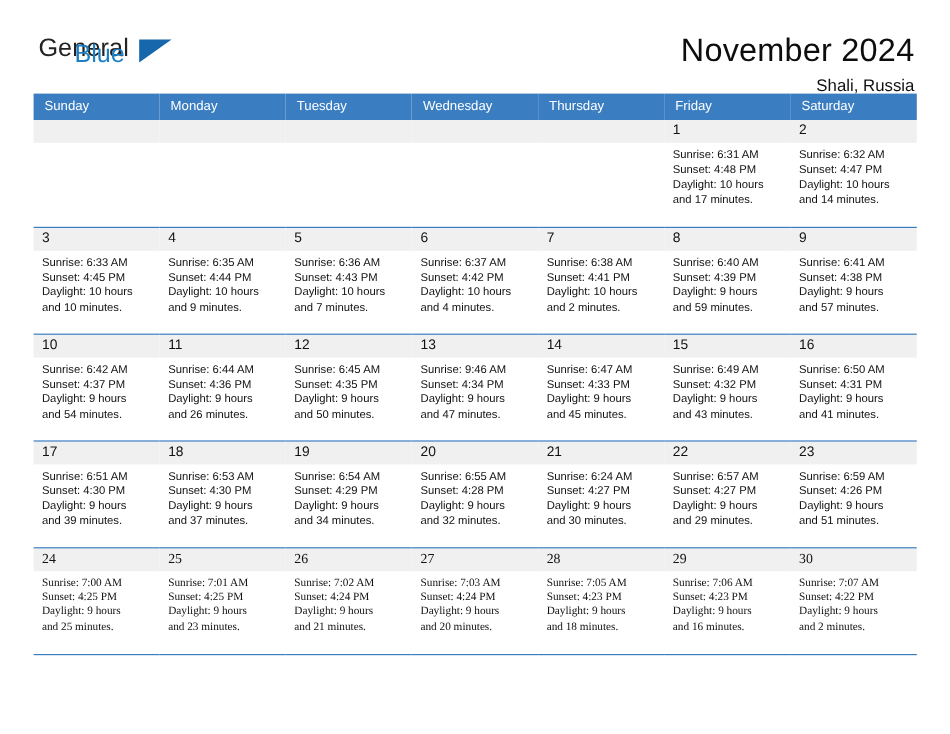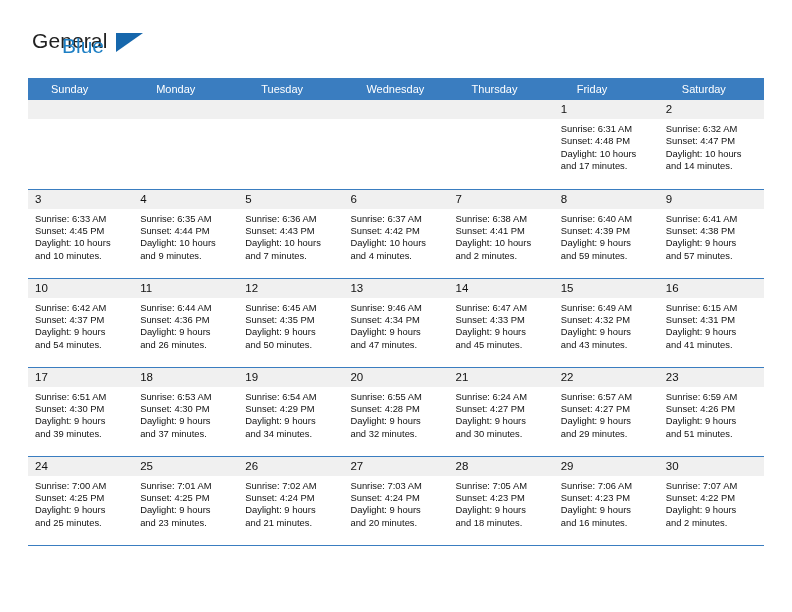--- a/index.html
+++ b/index.html
@@ -94,39 +94,40 @@
     width: 736px;
   }
   .calendar col { width: 105.14px; }
 
   .calendar thead th {
     background: #3a7dc0;
     color: #ffffff;
     font-size: 11px;
     font-weight: normal;
     text-align: left;
-    padding: 5px 0 5px 23px;
+    padding: 5px 0 5px 9px;
     height: 19px;
     box-sizing: border-box;
     border: none;
   }
 
   .week-row > td {
     vertical-align: top;
     padding: 0;
     border: none;
     border-top: 1px solid #3a7dc0;
     height: 89px;
     box-sizing: border-box;
   }
   .week-row.first-week > td {
     border-top: none;
   }
   .week-row.last-week > td {
     border-bottom: 1px solid #3a7dc0;
+    font-family: Liberation Serif, serif;
   }
 
   .daycell {
     height: 100%;
     box-sizing: border-box;
   }
   .day-number {
     background: #f0f0f0;
     font-size: 11.5px;
     color: #111111;
@@ -155,20 +156,24 @@
 <div class="page">
 
   <div class="masthead">
 
     <div class="brand">
       <span class="brand-general">General</span>
       <span class="brand-triangle"></span>
       <span class="brand-blue">Blue</span>
     </div>
 
+    <div class="titleblock">
+      <div class="cal-title">November 2024</div>
+      <div class="cal-subtitle">Shali, Russia</div>
+    </div>
 
   </div>
 
   <table class="calendar">
     <colgroup>
       <col>
         <col>
         <col>
         <col>
         <col>
@@ -379,21 +384,21 @@
                 <div>Sunset: 4:32 PM</div>
                 <div>Daylight: 9 hours</div>
                 <div>and 43 minutes.</div>
               </div>
             </div>
           </td>
           <td>
             <div class="daycell">
               <div class="day-number">16</div>
               <div class="day-lines">
-                <div>Sunrise: 6:15 AM</div>
+                <div>Sunrise: 6:50 AM</div>
                 <div>Sunset: 4:31 PM</div>
                 <div>Daylight: 9 hours</div>
                 <div>and 41 minutes.</div>
               </div>
             </div>
           </td>
         </tr>
         <tr class="week-row">
           <td>
             <div class="daycell">

